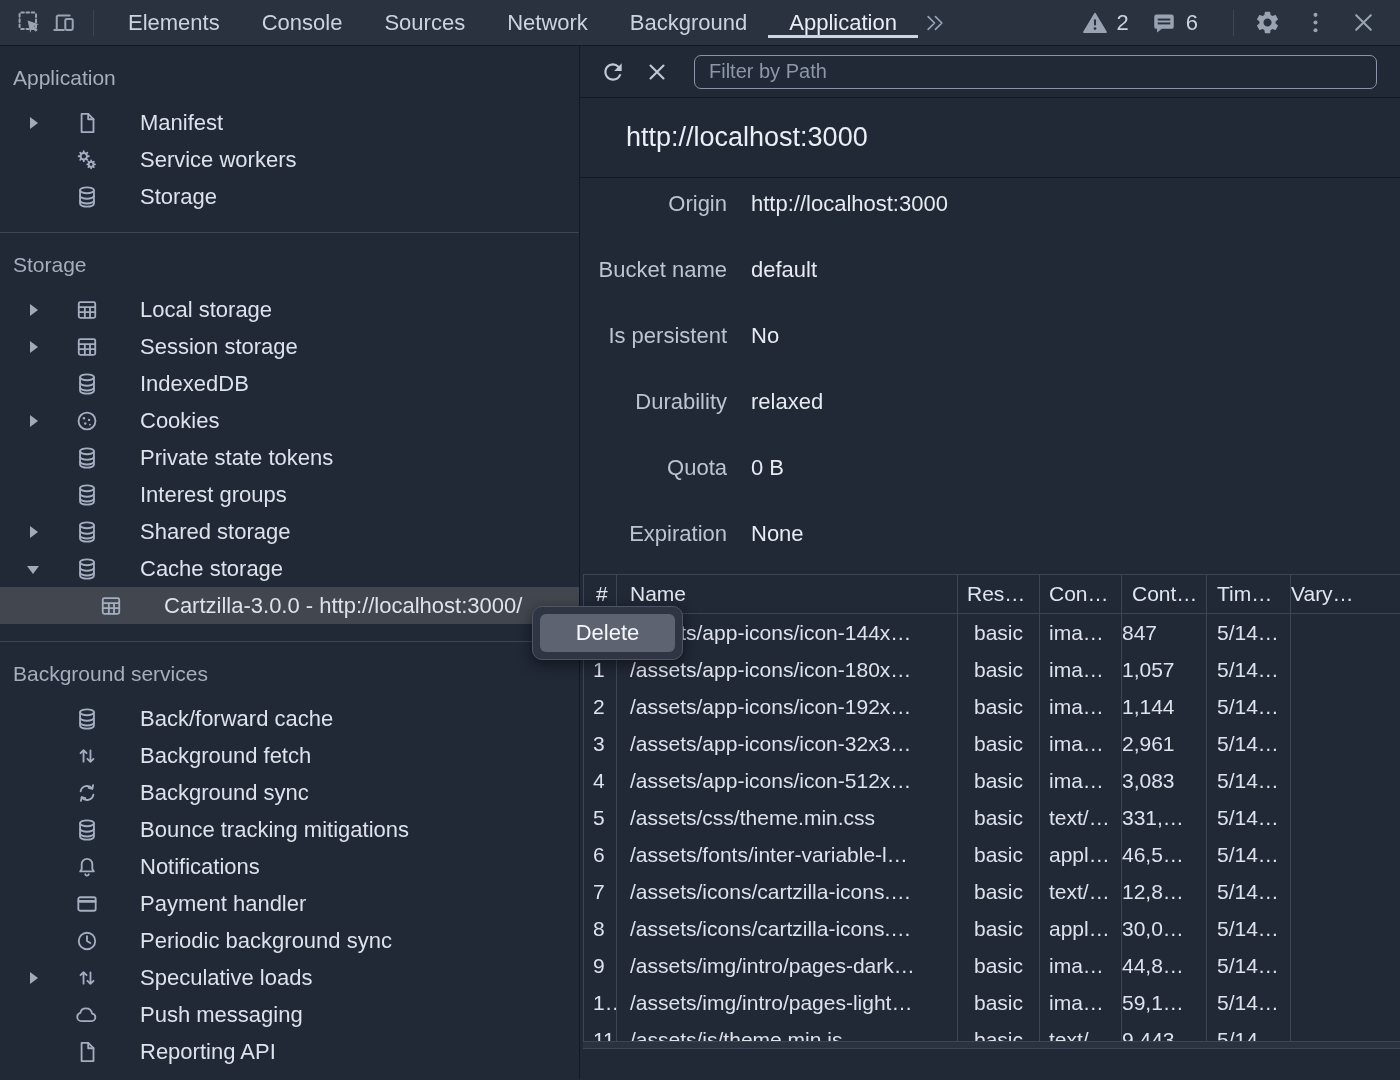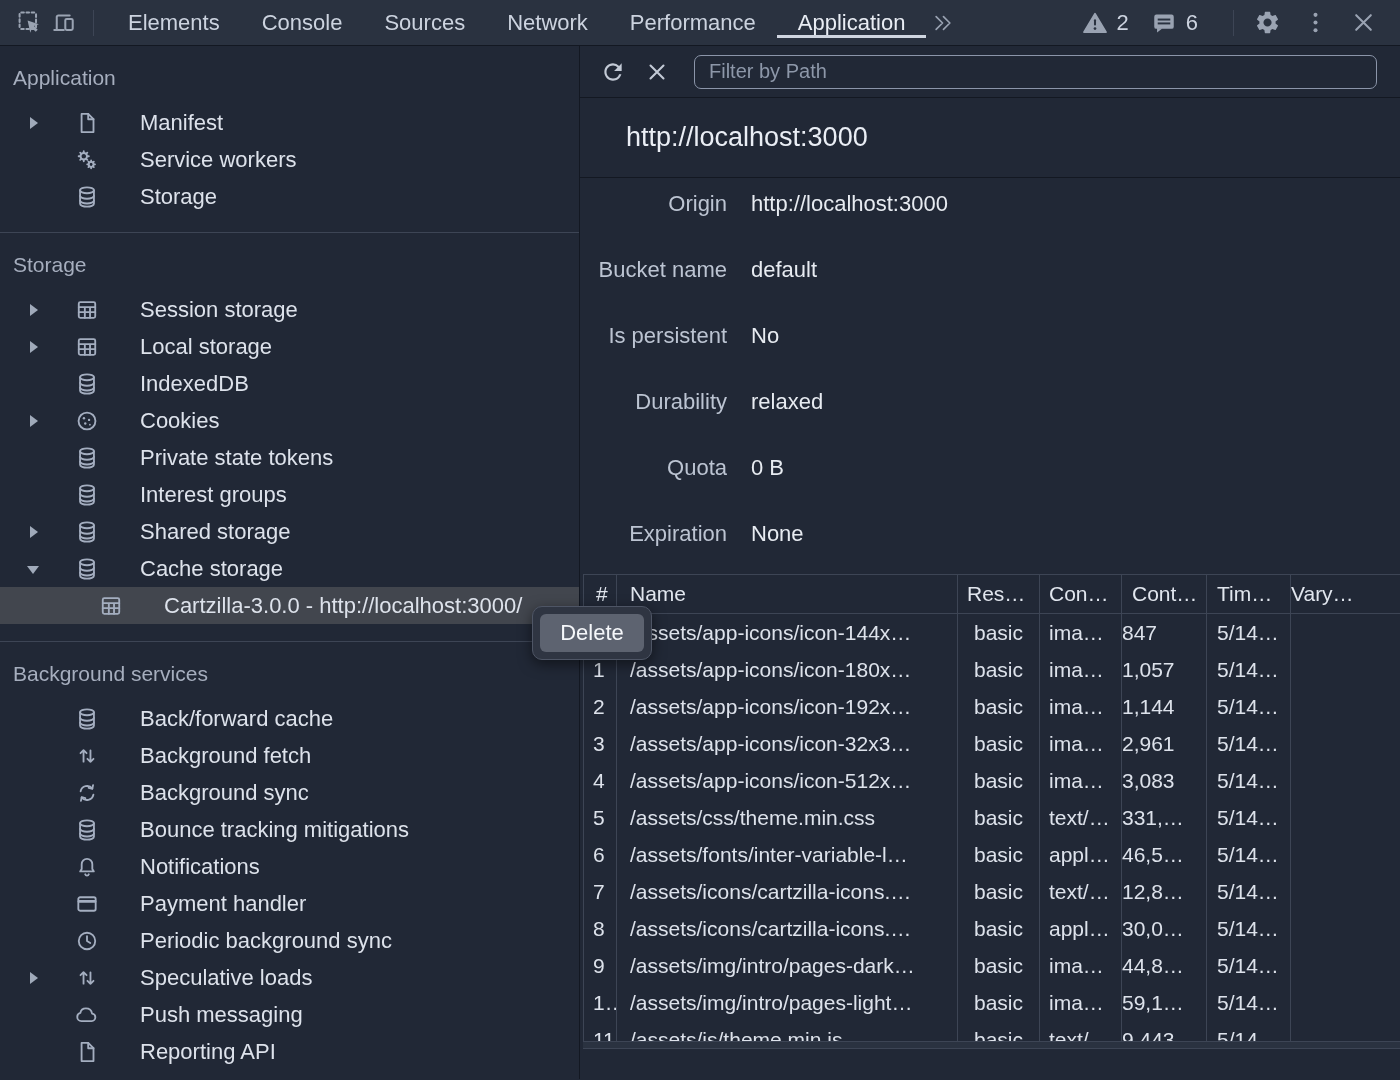--- a/index.html
+++ b/index.html
@@ -80,21 +80,21 @@
   .c-name{padding-left:13px;}
   .c-res{text-align:right;padding-right:16px;}
   .thead .c-res{text-align:left;padding-left:9px;}
   .c-con{padding-left:9px;}
   .c-len{text-align:left;padding-right:7px;}
   .thead .c-len{text-align:left;padding-left:10px;}
   .c-tim{padding-left:10px;}
   .hscroll{height:8px;flex:0 0 auto;background:#2a3240;border-top:1px solid #3d4555;border-bottom:1px solid #3d4555;margin-left:3px;}
   .tfooter{flex:1;background:#212836;}
   
-  .context-menu{position:absolute;left:532px;top:606px;width:120px;height:54px;
+  .context-menu{position:absolute;left:532px;top:606px;width:151px;height:54px;
     background:#2f3542;border:1px solid #4e5565;border-radius:10px;padding:7px;
     box-shadow:0 4px 14px rgba(0,0,0,.5);z-index:10;}
   .context-item{width:100%;height:100%;background:#5d6370;border-radius:6px;
     display:flex;align-items:center;justify-content:center;color:#f5f7fa;font-size:22px;}
 </style>
 </head>
 <body>
 
 <div class="app">
 
@@ -111,21 +111,21 @@
         <rect x="13.6" y="8.8" width="6.6" height="9.8" rx="1.3" class="icon-stroke" stroke-width="2.1"></rect>
       </svg>
     </div>
     <div class="tb-sep"></div>
 
     <div class="tabs">
         <div class="tab">Elements</div>
         <div class="tab">Console</div>
         <div class="tab">Sources</div>
         <div class="tab">Network</div>
-        <div class="tab">Performance</div>
+        <div class="tab">Background</div>
         <div class="tab selected">Application</div>
       </div>
 
     <div class="tool-btn more-tabs">
       <svg viewBox="0 0 24 24">
         <path d="M4.5 5 l7 7 -7 7 M12.5 5 l7 7 -7 7" class="icon-stroke" stroke-width="2.2"></path>
       </svg>
     </div>
 
     <div class="tb-right">
@@ -204,29 +204,29 @@
           </div>
           <div class="side-divider"></div>
           <div class="section">
             <div class="section-header">Storage</div>
             <div class="tree-item">
               <span class="expander collapsed"></span>
               <span class="tree-icon"><svg viewBox="0 0 24 24">
                   <rect x="4.4" y="4.8" width="15.2" height="14.4" rx="1.4"></rect>
                   <path d="M4.4 9.4h15.2M4.4 14h15.2M10 9.4v9.8M14.8 9.4v9.8"></path>
                 </svg></span>
-              <span class="tree-label">Session storage</span>
+              <span class="tree-label">Local storage</span>
             </div>
             <div class="tree-item">
               <span class="expander collapsed"></span>
               <span class="tree-icon"><svg viewBox="0 0 24 24">
                   <rect x="4.4" y="4.8" width="15.2" height="14.4" rx="1.4"></rect>
                   <path d="M4.4 9.4h15.2M4.4 14h15.2M10 9.4v9.8M14.8 9.4v9.8"></path>
                 </svg></span>
-              <span class="tree-label">Local storage</span>
+              <span class="tree-label">Session storage</span>
             </div>
             <div class="tree-item">
               <span class="expander none"></span>
               <span class="tree-icon"><svg viewBox="0 0 24 24">
                   <ellipse cx="12" cy="5.8" rx="6.4" ry="2.7"></ellipse>
                   <path d="M5.6 5.8v12.4c0 1.5 2.9 2.7 6.4 2.7s6.4-1.2 6.4-2.7V5.8"></path>
                   <path d="M5.6 10.9c0 1.5 2.9 2.7 6.4 2.7s6.4-1.2 6.4-2.7"></path>
                   <path d="M5.6 15.3c0 1.5 2.9 2.7 6.4 2.7s6.4-1.2 6.4-2.7"></path>
                 </svg></span>
               <span class="tree-label">IndexedDB</span>

